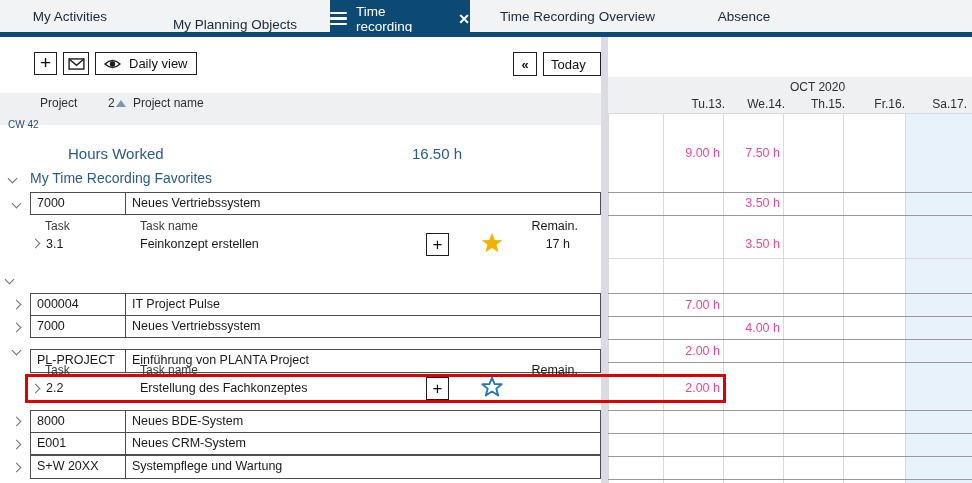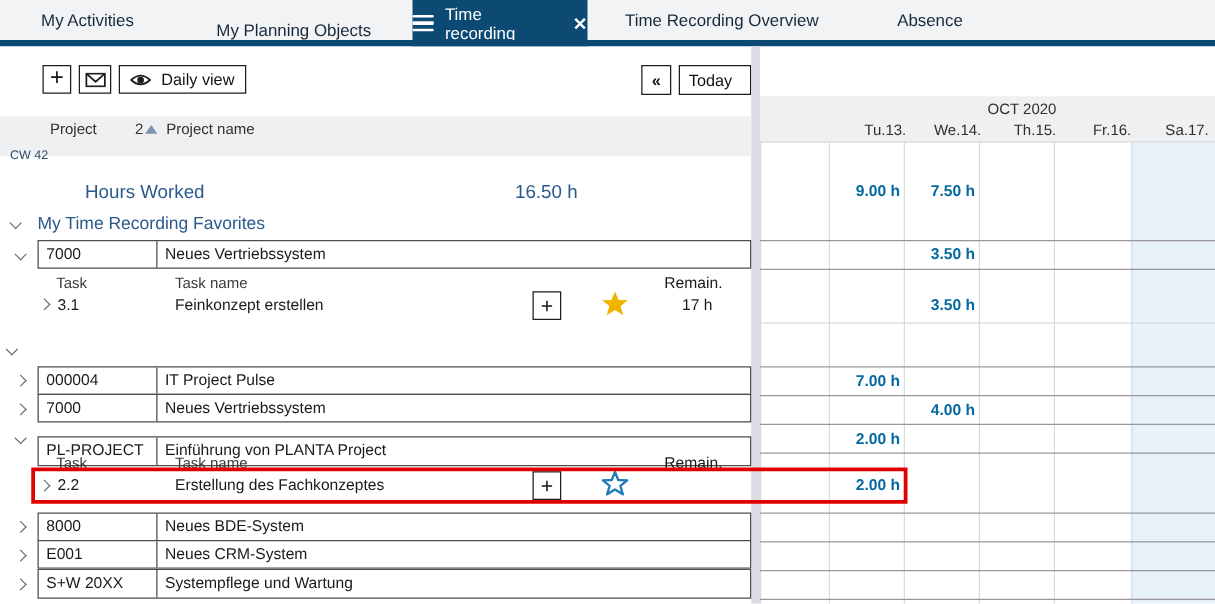--- a/index.html
+++ b/index.html
@@ -53,21 +53,21 @@
                     font-size:12.5px; color:#1a1a1a; }
   .boxrow .namecell { flex:1; padding:3px 0 0 6px; font-size:12.5px; color:#1a1a1a; }
   .subhdr { position:absolute; font-size:12px; color:#3a3a3a; }
   .taskcell { position:absolute; font-size:12.5px; color:#1a1a1a; }
   .plusbox { position:absolute; width:23px; height:23px; border:1.5px solid #1d1d1d; background:#fff;
              display:flex; align-items:center; justify-content:center; font-size:17px; color:#111; }
   .starwrap { position:absolute; width:22px; height:22px; }
   .remaincol { position:absolute; text-align:right; font-size:12.5px; color:#1a1a1a; }
 
   
-  .cv { position:absolute; width:57px; font-size:12.5px; color:#0369a1; text-align:right;font-weight:bold; }
+  .cv { position:absolute; width:57px; font-size:12.5px; color:#ec4899; text-align:right; }
 
   .redbox { position:absolute; left:25px; top:374px; width:701px; height:29px;
             border:3px solid #e10000; z-index:30; background:transparent; }
 </style>
 </head>
 <body>
 
 <div id="app">
 
   <div class="tabbar">

